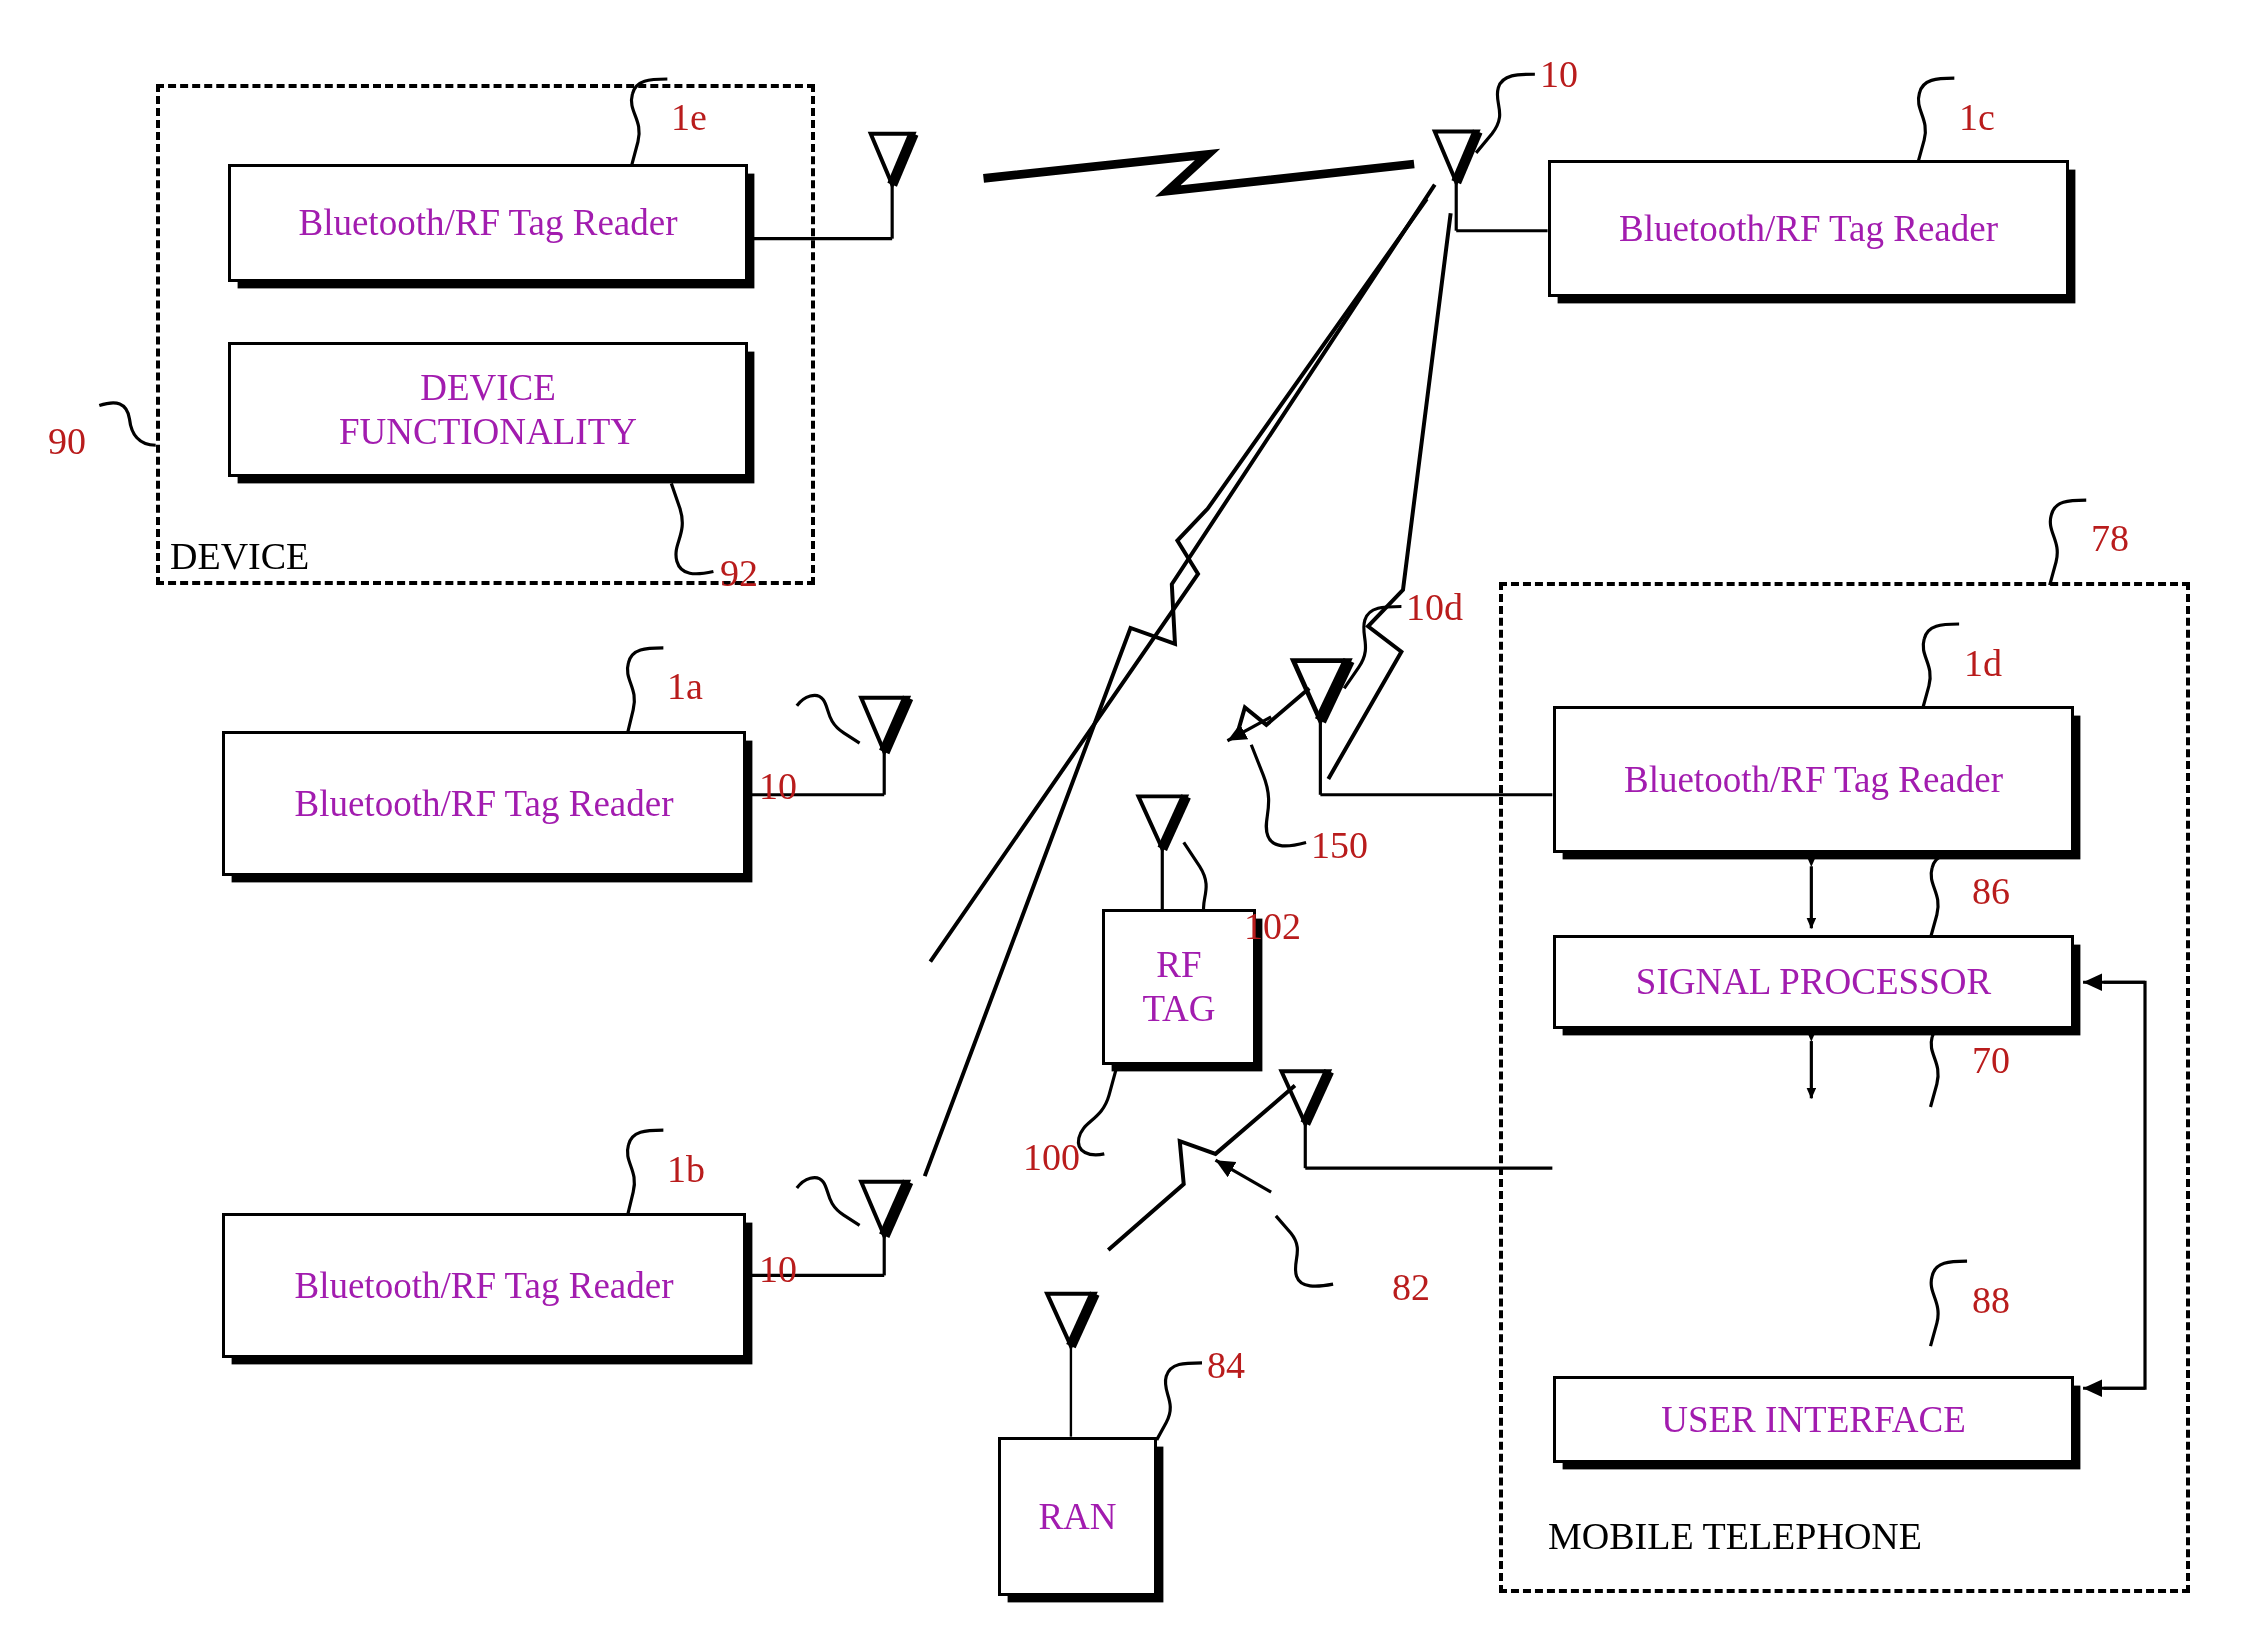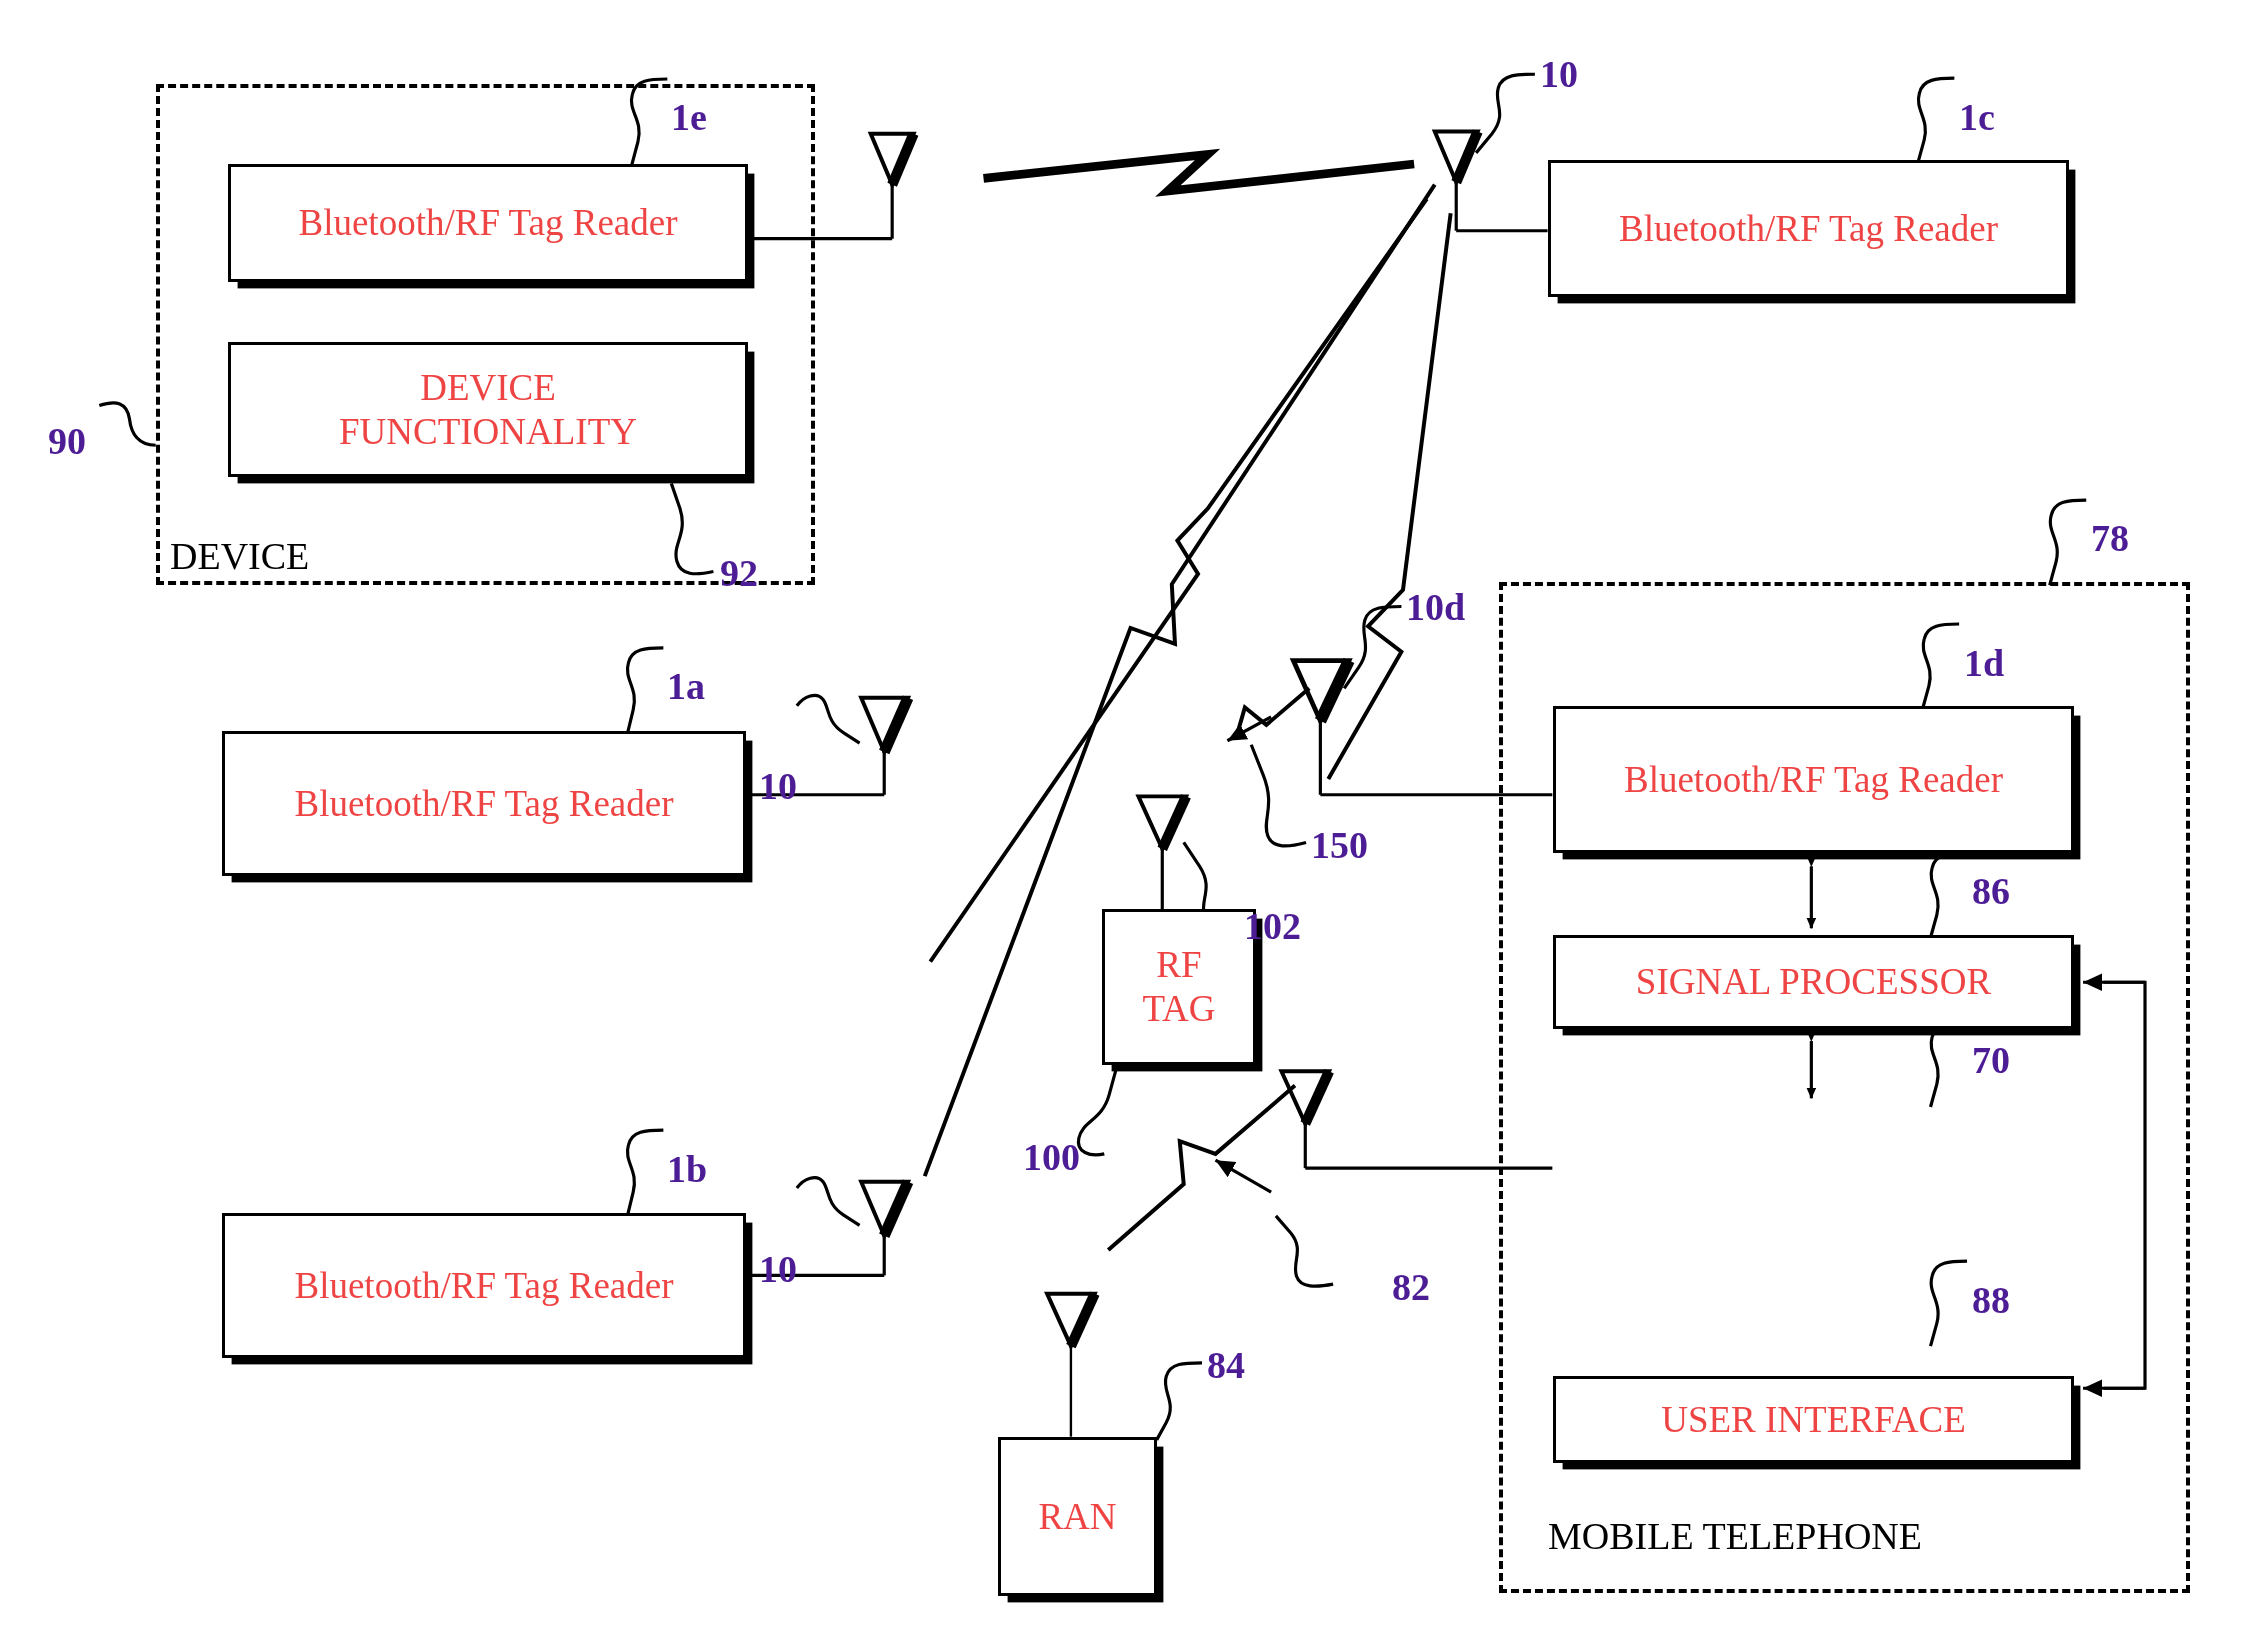--- a/index.html
+++ b/index.html
@@ -22,21 +22,21 @@
   .box {
     position: absolute;
     box-sizing: border-box;
     border: 3.2px solid #000;
     background: #fff;
     display: flex;
     align-items: center;
     justify-content: center;
     text-align: center;
     line-height: 1.18;
-    color: #ef4444;
+    color: #a21caf;
     box-shadow: 8px 8px 0 -1.6px #000;
     z-index: 5;
   }
   .box .lbl { display: block; padding: 0 8px; }
 
   
   .dashed {
     position: absolute;
     box-sizing: border-box;
     border: 4px dashed #000;
@@ -46,24 +46,23 @@
   .encl-title {
     position: absolute;
     color: #000;
     white-space: nowrap;
     z-index: 6;
   }
 
   
   .ref {
     position: absolute;
-    color: #4c1d95;
+    color: #b91c1c;
     white-space: nowrap;
     z-index: 8;
-    font-weight: bold;
   }
 
   svg.overlay {
     position: absolute;
     left: 0; top: 0;
     width: 2261px;
     height: 1642px;
     z-index: 4;
     pointer-events: none;
   }

